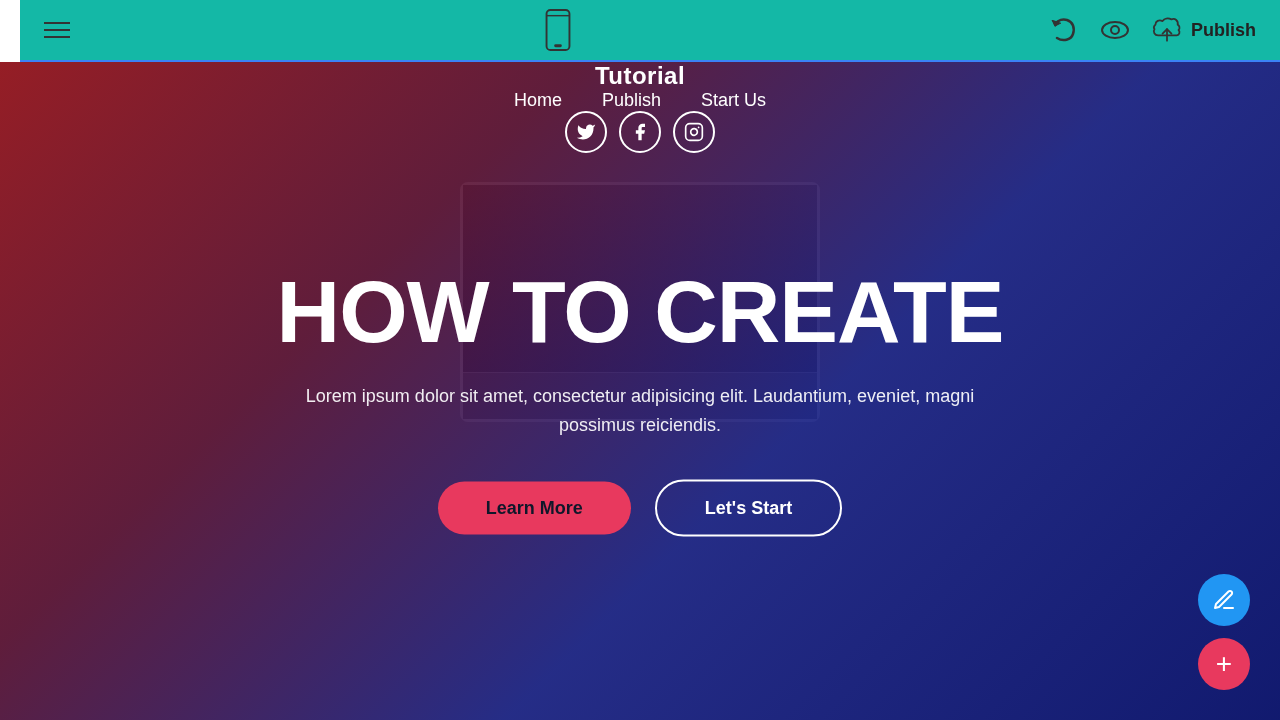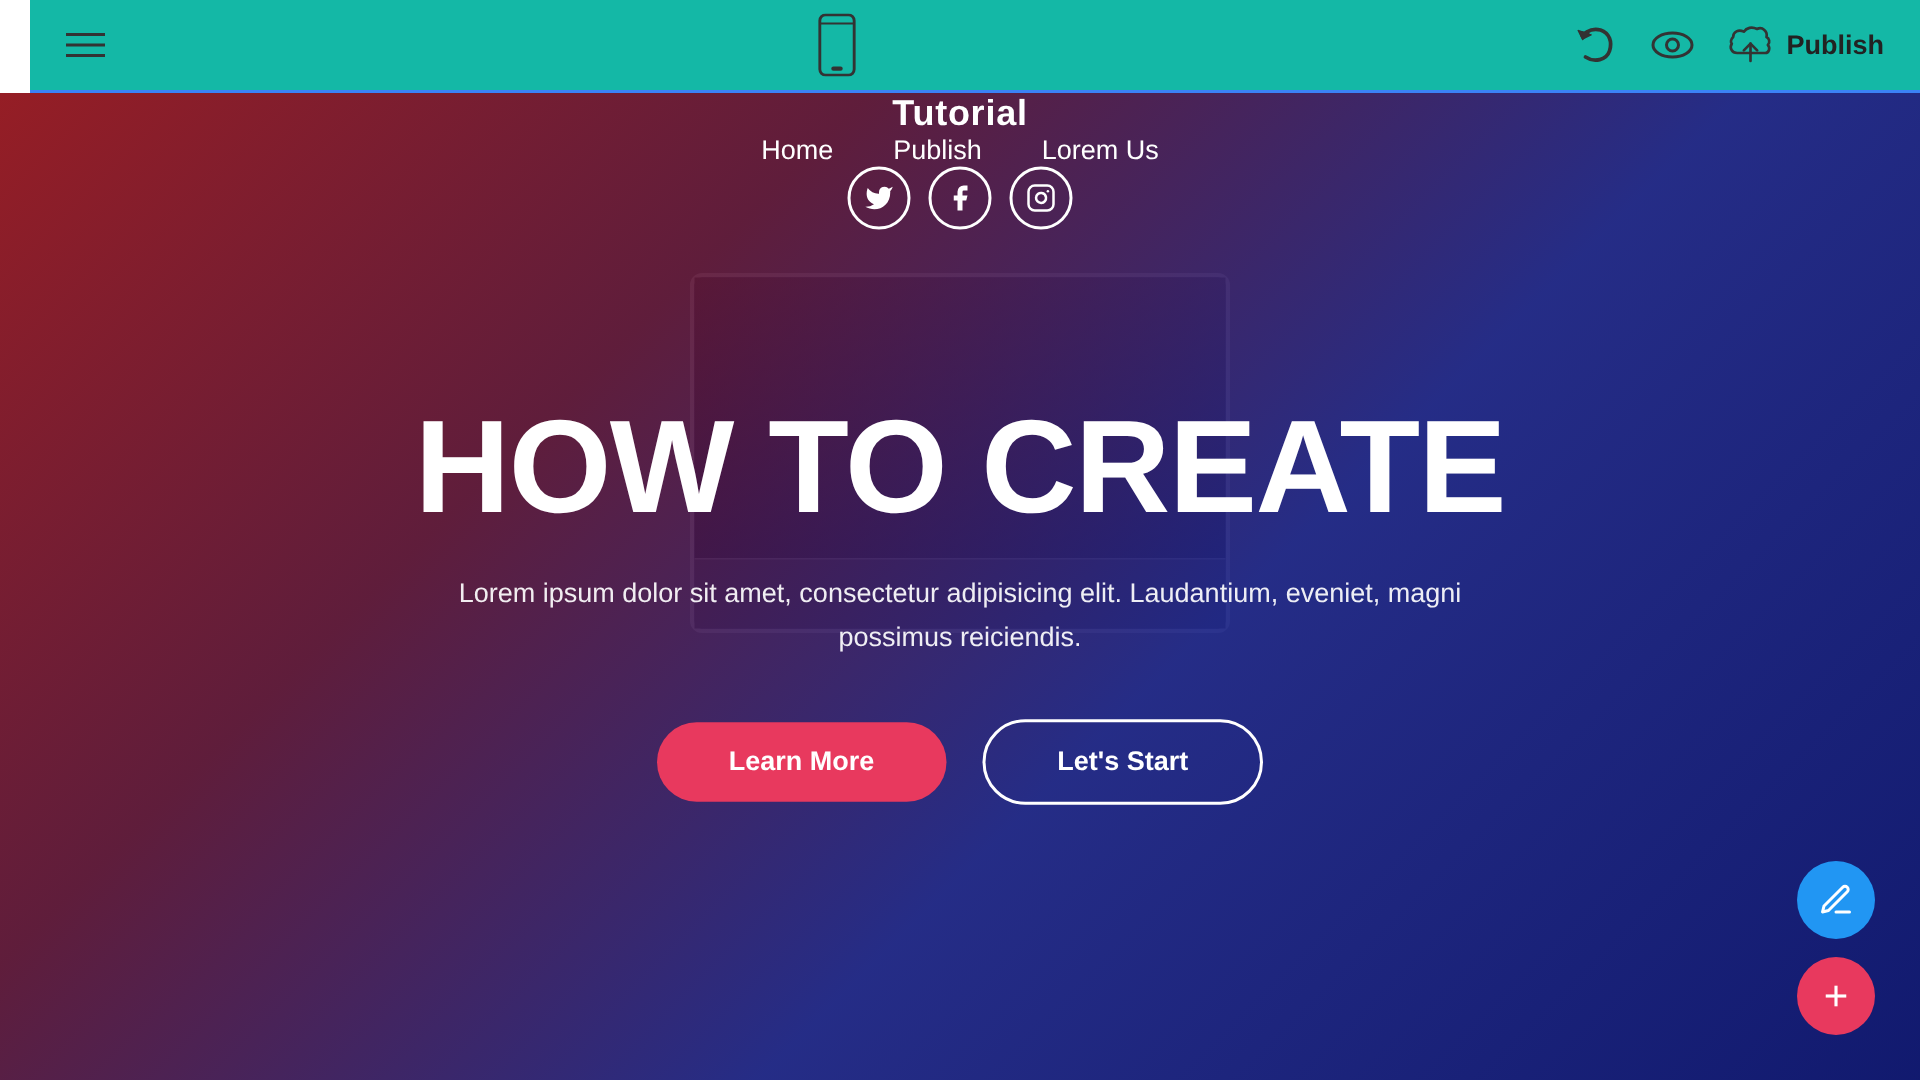--- a/index.html
+++ b/index.html
@@ -179,21 +179,21 @@
       margin: 0 auto 40px;
     }
     .hero-buttons {
       display: flex;
       align-items: center;
       justify-content: center;
       gap: 24px;
     }
     .btn-learn-more {
       background: #e8395e;
-      color: #ffffff;
+      color: #0f172a;
       border: none;
       border-radius: 50px;
       padding: 16px 48px;
       font-size: 18px;
       font-weight: 700;
       cursor: pointer;
     }
     .btn-lets-start {
       background: transparent;
       color: #ffffff;
@@ -304,21 +304,21 @@
       <div class="laptop-keyboard"></div>
     </div>
 
     <div class="hero-bg"></div>
 
     <nav class="site-nav">
       <div class="site-logo">Tutorial</div>
       <div class="site-nav-links">
         <a class="site-nav-link">Home</a>
         <a class="site-nav-link">Publish</a>
-        <a class="site-nav-link">Lorem Us</a>
+        <a class="site-nav-link">Start Us</a>
       </div>
       <div class="site-social">
         <div class="social-btn">
           <svg viewBox="0 0 24 24" width="20" height="20" fill="white">
               <path d="M23 3a10.9 10.9 0 01-3.14 1.53 4.48 4.48 0 00-7.86 3v1A10.66 10.66 0 013 4s-4 9 5 13a11.64 11.64 0 01-7 2c9 5 20 0 20-11.5a4.5 4.5 0 00-.08-.83A7.72 7.72 0 0023 3z"></path>
             </svg>
         </div>
         <div class="social-btn">
           <svg viewBox="0 0 24 24" width="20" height="20" fill="white">
               <path d="M18 2h-3a5 5 0 00-5 5v3H7v4h3v8h4v-8h3l1-4h-4V7a1 1 0 011-1h3z"></path>

